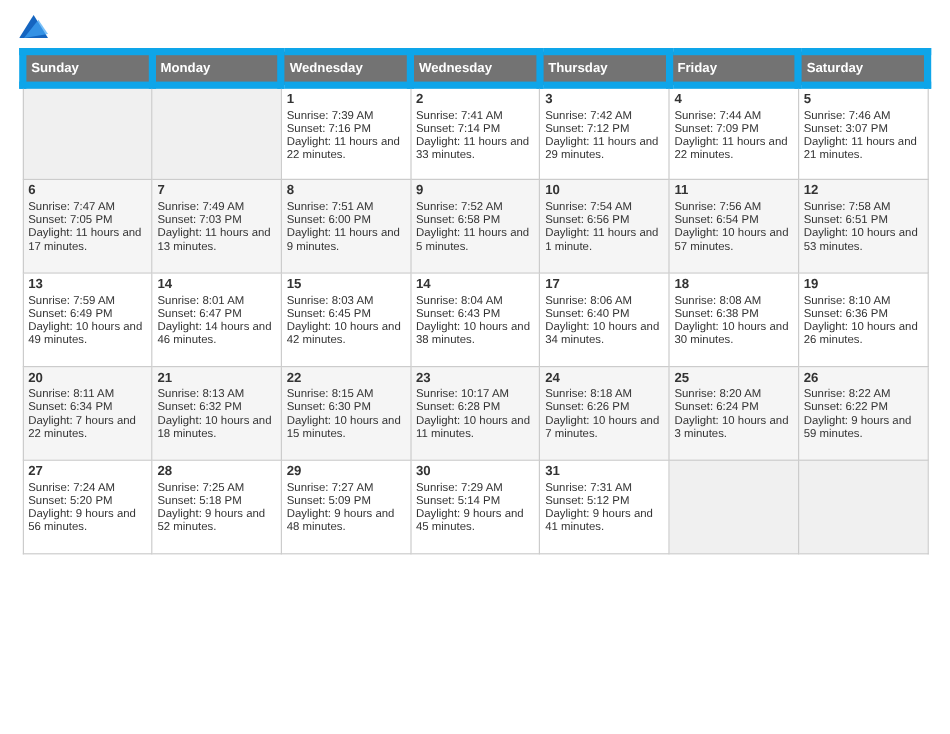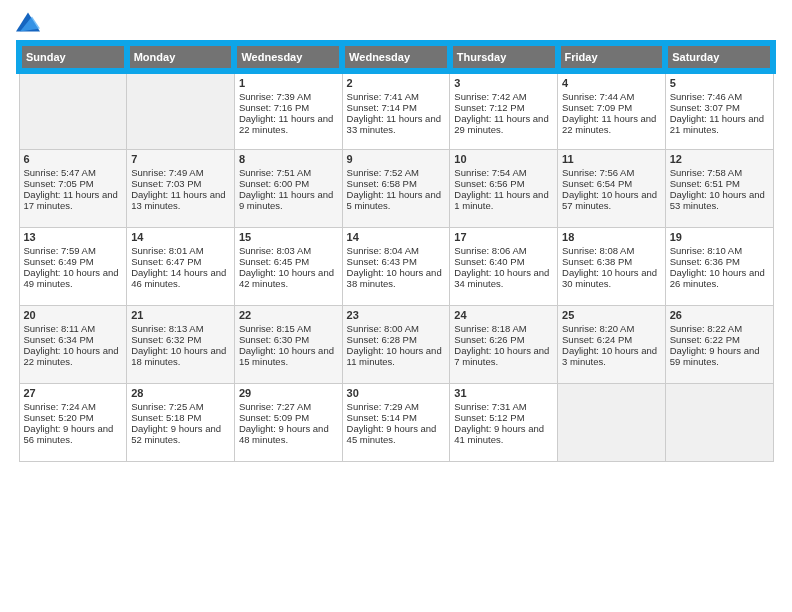--- a/index.html
+++ b/index.html
@@ -142,21 +142,21 @@
           <td>
             <span class="day-number">5</span>
             <div>Sunrise: 7:46 AM</div>
             <div>Sunset: 3:07 PM</div>
             <div>Daylight: 11 hours and 21 minutes.</div>
           </td>
         </tr>
         <tr>
           <td>
             <span class="day-number">6</span>
-            <div>Sunrise: 5:47 AM</div>
+            <div>Sunrise: 7:47 AM</div>
             <div>Sunset: 7:05 PM</div>
             <div>Daylight: 11 hours and 17 minutes.</div>
           </td>
           <td>
             <span class="day-number">7</span>
             <div>Sunrise: 7:49 AM</div>
             <div>Sunset: 7:03 PM</div>
             <div>Daylight: 11 hours and 13 minutes.</div>
           </td>
           <td>
@@ -232,37 +232,37 @@
             <div>Sunrise: 8:10 AM</div>
             <div>Sunset: 6:36 PM</div>
             <div>Daylight: 10 hours and 26 minutes.</div>
           </td>
         </tr>
         <tr>
           <td>
             <span class="day-number">20</span>
             <div>Sunrise: 8:11 AM</div>
             <div>Sunset: 6:34 PM</div>
-            <div>Daylight: 10 hours and 22 minutes.</div>
+            <div>Daylight: 7 hours and 22 minutes.</div>
           </td>
           <td>
             <span class="day-number">21</span>
             <div>Sunrise: 8:13 AM</div>
             <div>Sunset: 6:32 PM</div>
             <div>Daylight: 10 hours and 18 minutes.</div>
           </td>
           <td>
             <span class="day-number">22</span>
             <div>Sunrise: 8:15 AM</div>
             <div>Sunset: 6:30 PM</div>
             <div>Daylight: 10 hours and 15 minutes.</div>
           </td>
           <td>
             <span class="day-number">23</span>
-            <div>Sunrise: 8:00 AM</div>
+            <div>Sunrise: 10:17 AM</div>
             <div>Sunset: 6:28 PM</div>
             <div>Daylight: 10 hours and 11 minutes.</div>
           </td>
           <td>
             <span class="day-number">24</span>
             <div>Sunrise: 8:18 AM</div>
             <div>Sunset: 6:26 PM</div>
             <div>Daylight: 10 hours and 7 minutes.</div>
           </td>
           <td>

